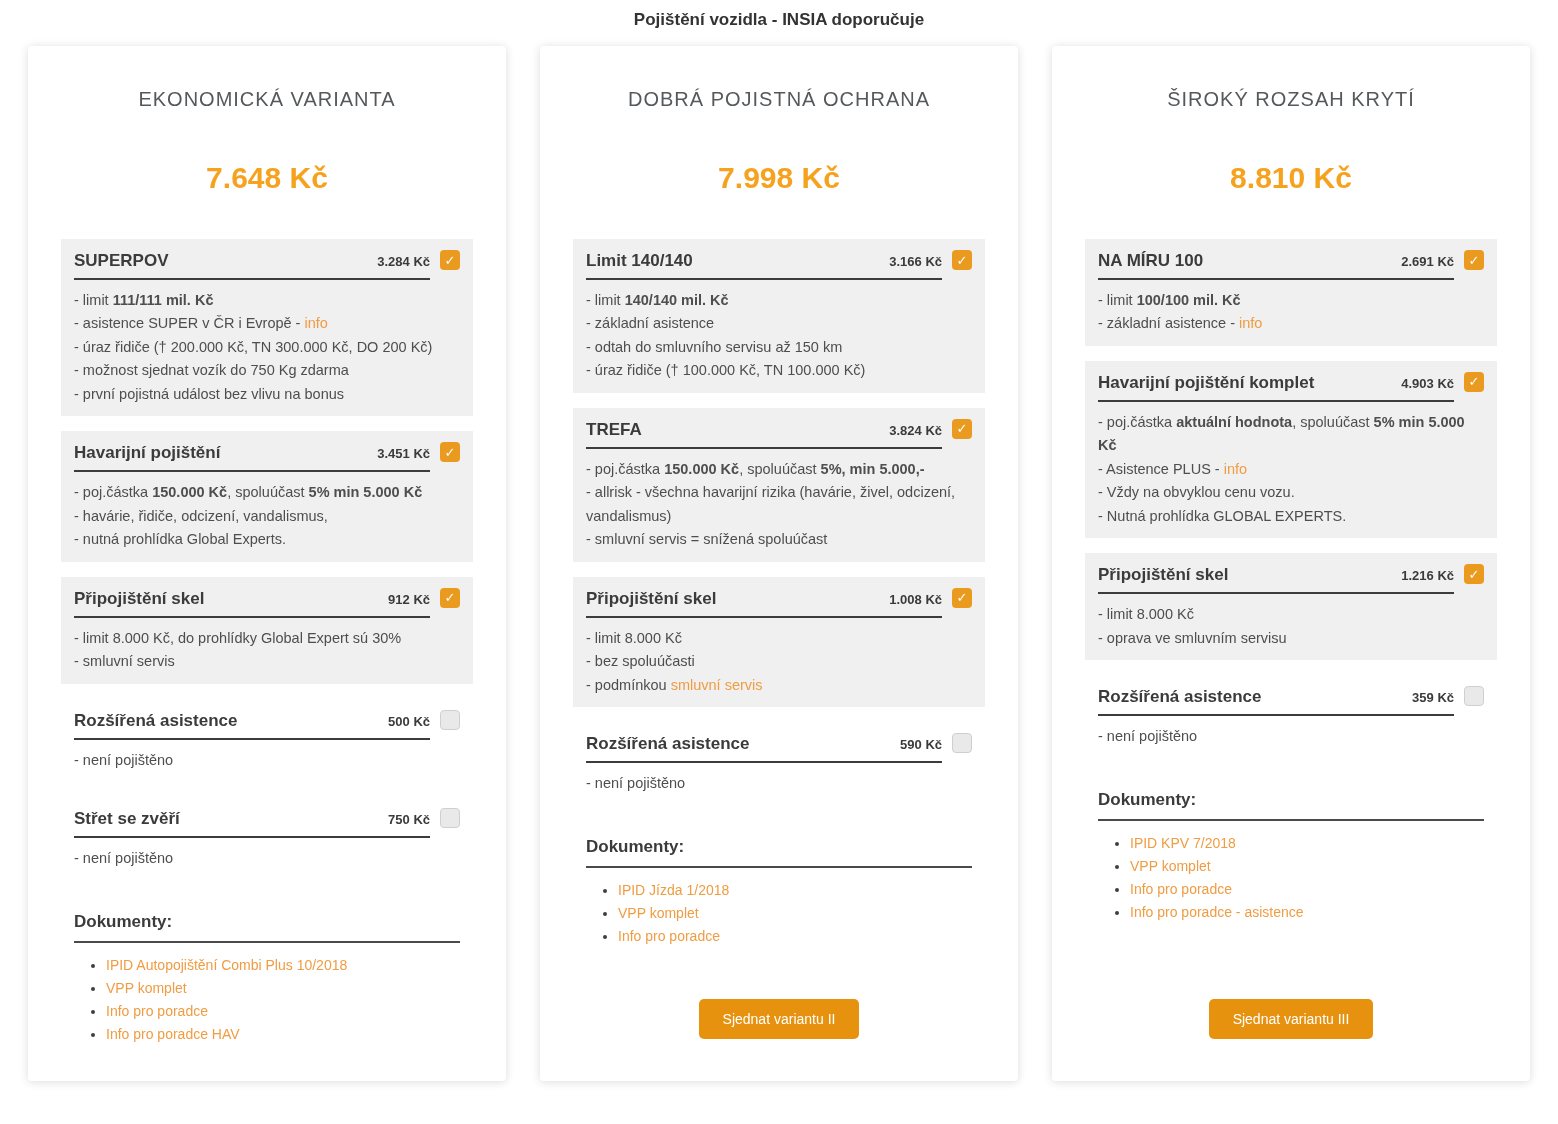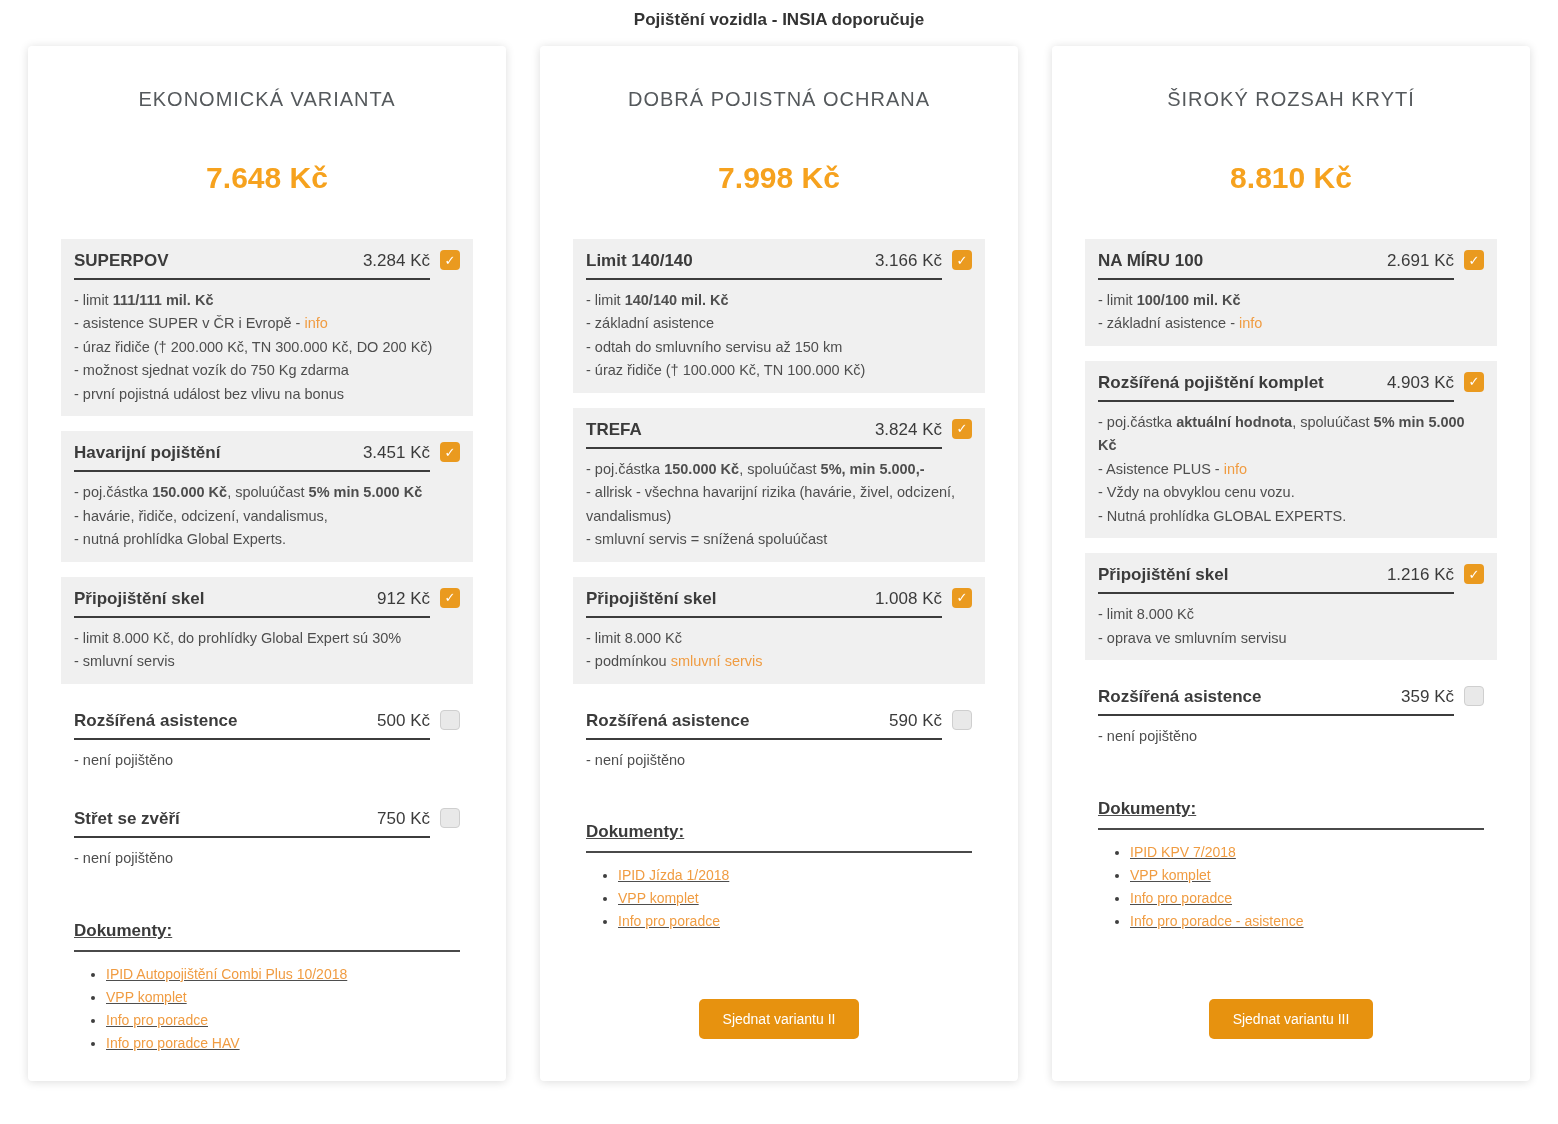--- a/index.html
+++ b/index.html
@@ -77,22 +77,22 @@
     padding-bottom:7px;
     margin-right:10px;
   }
   .sec-name{
     font-weight:700;
     font-size:17px;
     color:var(--text_dark);
     padding-right:8px;
   }
   .sec-price{
-    font-weight:400;
-    font-size:17px;
+    font-weight:700;
+    font-size:13px;
     color:var(--text_dark);
     white-space:nowrap;
   }
   .checkbox{
     width:20px;height:20px;
     border-radius:4px;
     background:var(--checkbox);
     color:#fff;
     display:flex;align-items:center;justify-content:center;
     font-size:13px;font-weight:700;
@@ -105,21 +105,21 @@
     border:1px solid #cfcfcf;
     color:transparent;
   }
   .details{
     margin-top:9px;
     font-size:14.5px;
     line-height:1.62;
     color:var(--text_body);
   }
   .lnk{ color:var(--link); cursor:pointer; }
-  .docs{ margin-top:25px; padding:0 13px;text-decoration:underline; }
+  .docs{ margin-top:16px; padding:0 13px; }
   .docs-title{
     font-weight:700;
     font-size:17px;
     color:var(--text_dark);
     padding-bottom:9px;
     border-bottom:2px solid #4a4a4a;
   }
   .docs ul{ margin:14px 0 0; padding-left:32px; }
   .docs li{
     color:#3f3f3f;
@@ -278,20 +278,21 @@
           <div class="sec-main">
             <span class="sec-name">Připojištění skel</span>
             <span class="sec-price">1.008 Kč</span>
           </div>
           <span class="checkbox">
             <span>✓</span>
           </span>
         </div>
         <div class="details">
           <div class="detail"><span>- limit 8.000 Kč</span></div>
+          <div class="detail"><span>- bez spoluúčasti</span></div>
           <div class="detail"><span>- podmínkou </span><span class="lnk">smluvní servis</span></div>
         </div>
       </div>
       <div class="sec">
         <div class="sec-head">
           <div class="sec-main">
             <span class="sec-name">Rozšířená asistence</span>
             <span class="sec-price">590 Kč</span>
           </div>
           <span class="checkbox off">
@@ -326,21 +327,21 @@
           </span>
         </div>
         <div class="details">
           <div class="detail"><span>- limit </span><span style="font-weight: 700;">100/100 mil. Kč</span></div>
           <div class="detail"><span>- základní asistence - </span><span class="lnk">info</span></div>
         </div>
       </div>
       <div class="sec checked">
         <div class="sec-head">
           <div class="sec-main">
-            <span class="sec-name">Rozšířená pojištění komplet</span>
+            <span class="sec-name">Havarijní pojištění komplet</span>
             <span class="sec-price">4.903 Kč</span>
           </div>
           <span class="checkbox">
             <span>✓</span>
           </span>
         </div>
         <div class="details">
           <div class="detail"><span>- poj.částka </span><span style="font-weight: 700;">aktuální hodnota</span><span>, spoluúčast </span><span style="font-weight: 700;">5% min 5.000 Kč</span></div>
           <div class="detail"><span>- Asistence PLUS - </span><span class="lnk">info</span></div>
           <div class="detail"><span>- Vždy na obvyklou cenu vozu.</span></div>

